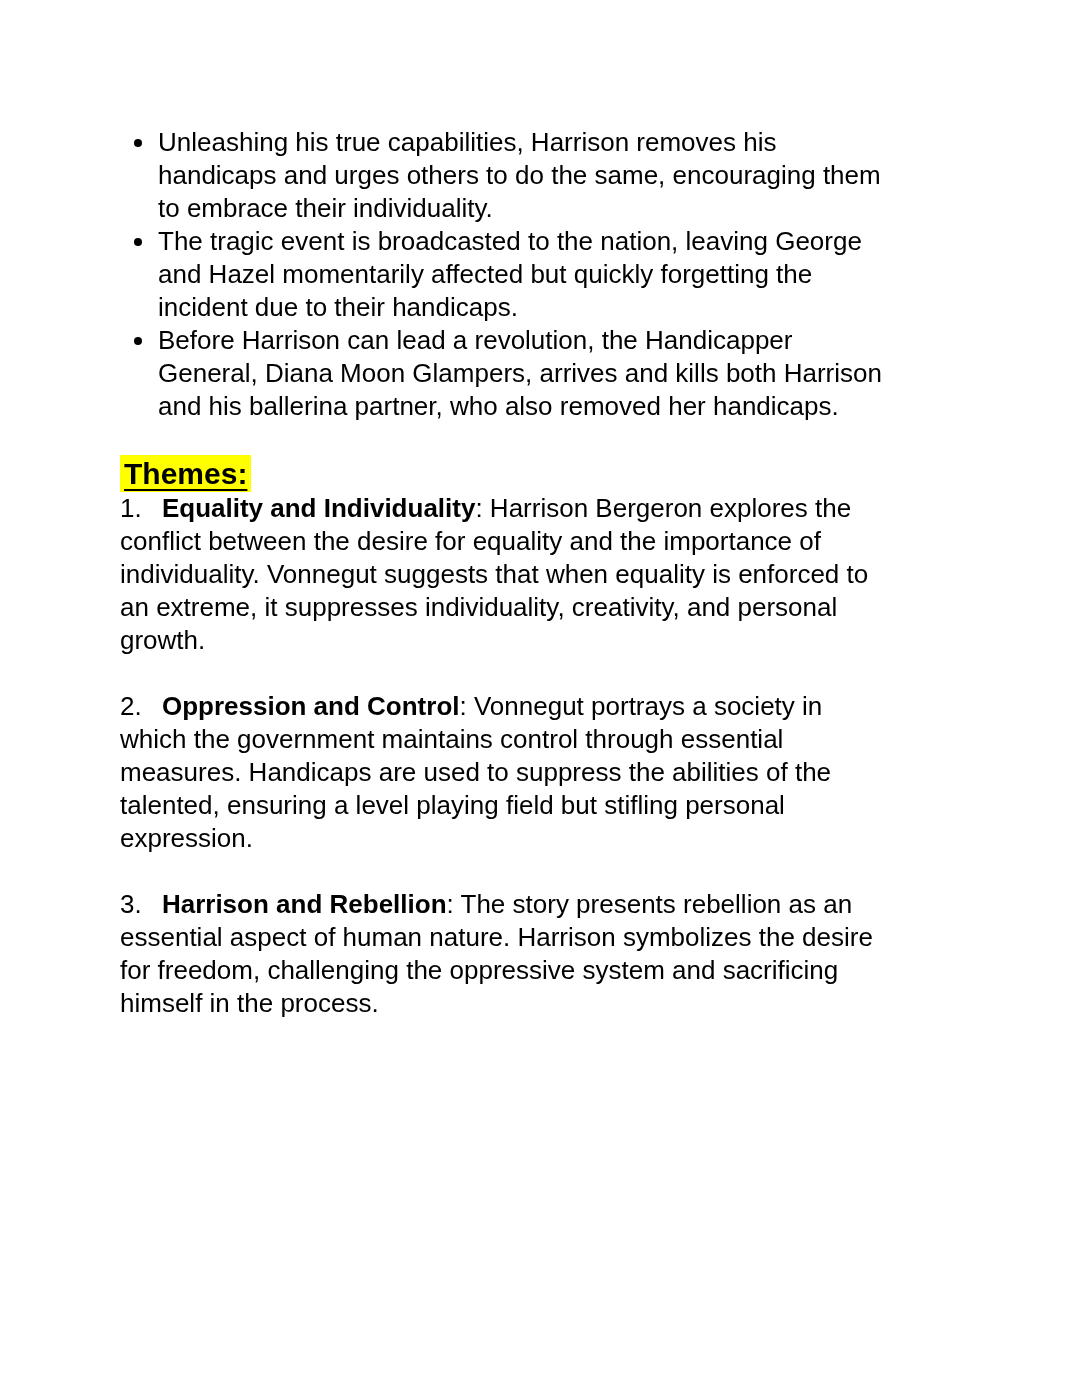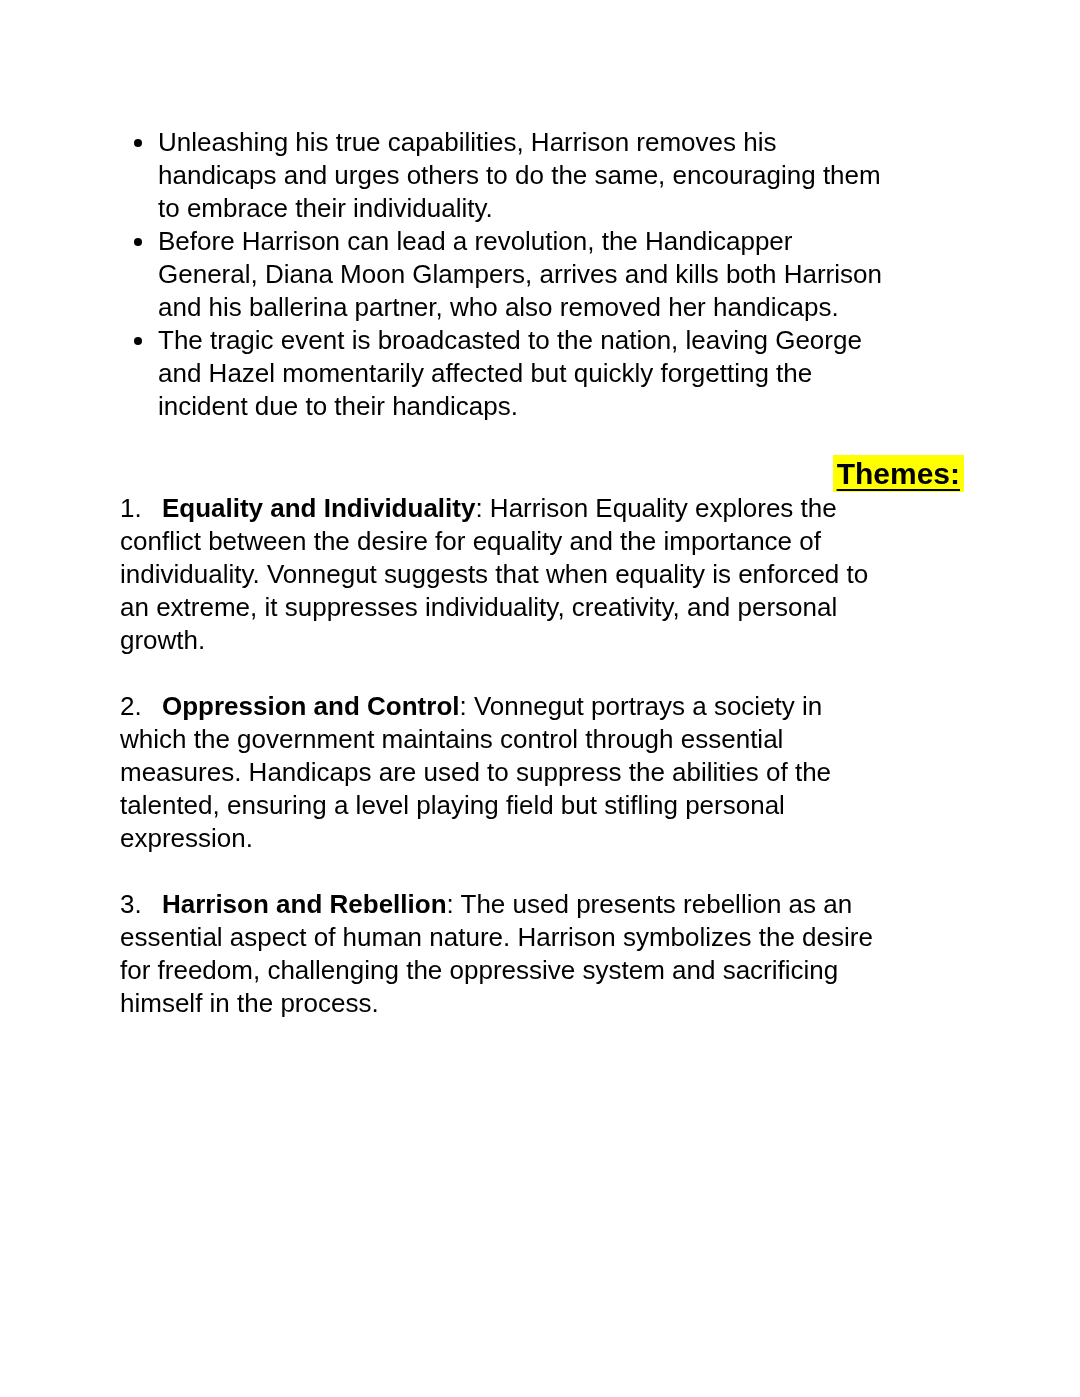--- a/index.html
+++ b/index.html
@@ -37,63 +37,63 @@
     height: 8px;
     border-radius: 50%;
     background: var(--ink, #000000);
   }
   .flow { white-space: pre-line; }
   h2.heading {
     margin: 0;
     font-size: 30px;
     line-height: 36px;
     font-weight: bold;
-    text-align: right;
+    text-align: left;
   }
   .hl {
     background: var(--hl, #ffff00);
     padding: 2px 4px;
     text-decoration: underline;
     text-decoration-thickness: 2px;
     text-underline-offset: 5px;
   }
   p.para { margin: 0 0 33px 0; }
   p.para b { font-weight: bold; margin-left: 13px; }
 </style>
 </head>
 <body>
 
 <div class="page">
 
   <ul class="bullets">
     <li><span class="dot"></span><span class="flow">Unleashing his true capabilities, Harrison removes his
 handicaps and urges others to do the same, encouraging them
 to embrace their individuality.</span></li>
+    <li><span class="dot"></span><span class="flow">The tragic event is broadcasted to the nation, leaving George
+and Hazel momentarily affected but quickly forgetting the
+incident due to their handicaps.</span></li>
     <li><span class="dot"></span><span class="flow">Before Harrison can lead a revolution, the Handicapper
 General, Diana Moon Glampers, arrives and kills both Harrison
 and his ballerina partner, who also removed her handicaps.</span></li>
-    <li><span class="dot"></span><span class="flow">The tragic event is broadcasted to the nation, leaving George
-and Hazel momentarily affected but quickly forgetting the
-incident due to their handicaps.</span></li>
   </ul>
 
   <h2 class="heading"><span class="hl">Themes:</span></h2>
 
-  <p class="para"><span>1. </span><b>Equality and Individuality</b><span class="flow">: Harrison Equality explores the
+  <p class="para"><span>1. </span><b>Equality and Individuality</b><span class="flow">: Harrison Bergeron explores the
 conflict between the desire for equality and the importance of
 individuality. Vonnegut suggests that when equality is enforced to
 an extreme, it suppresses individuality, creativity, and personal
 growth.</span></p>
 
   <p class="para"><span>2. </span><b>Oppression and Control</b><span class="flow">: Vonnegut portrays a society in
 which the government maintains control through essential
 measures. Handicaps are used to suppress the abilities of the
 talented, ensuring a level playing field but stifling personal
 expression.</span></p>
 
-  <p class="para"><span>3. </span><b>Harrison and Rebellion</b><span class="flow">: The used presents rebellion as an
+  <p class="para"><span>3. </span><b>Harrison and Rebellion</b><span class="flow">: The story presents rebellion as an
 essential aspect of human nature. Harrison symbolizes the desire
 for freedom, challenging the oppressive system and sacrificing
 himself in the process.</span></p>
 
 
 
 </div>
 
 </body></html>

